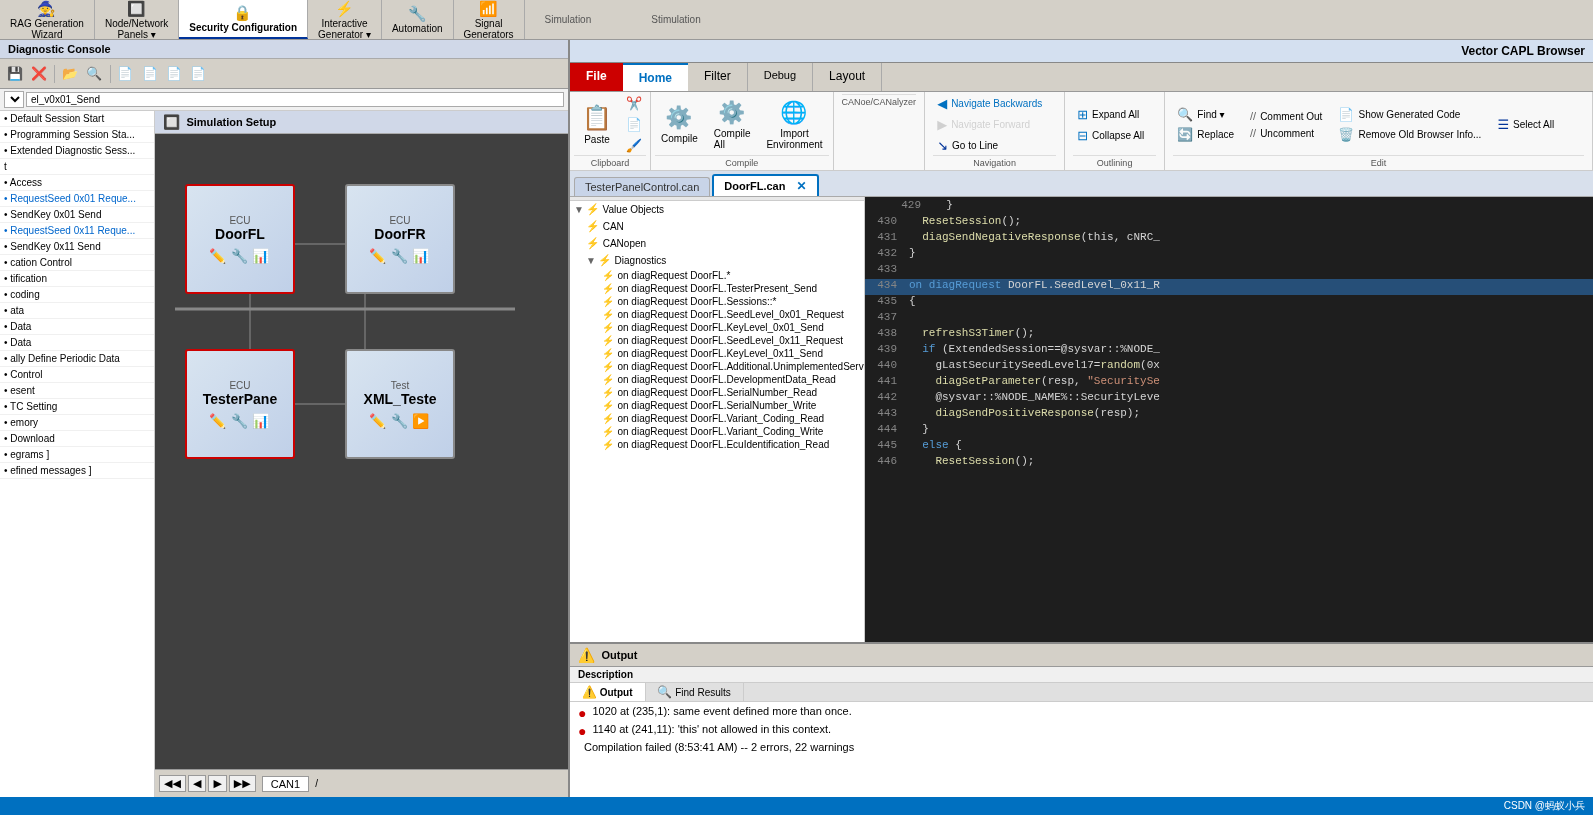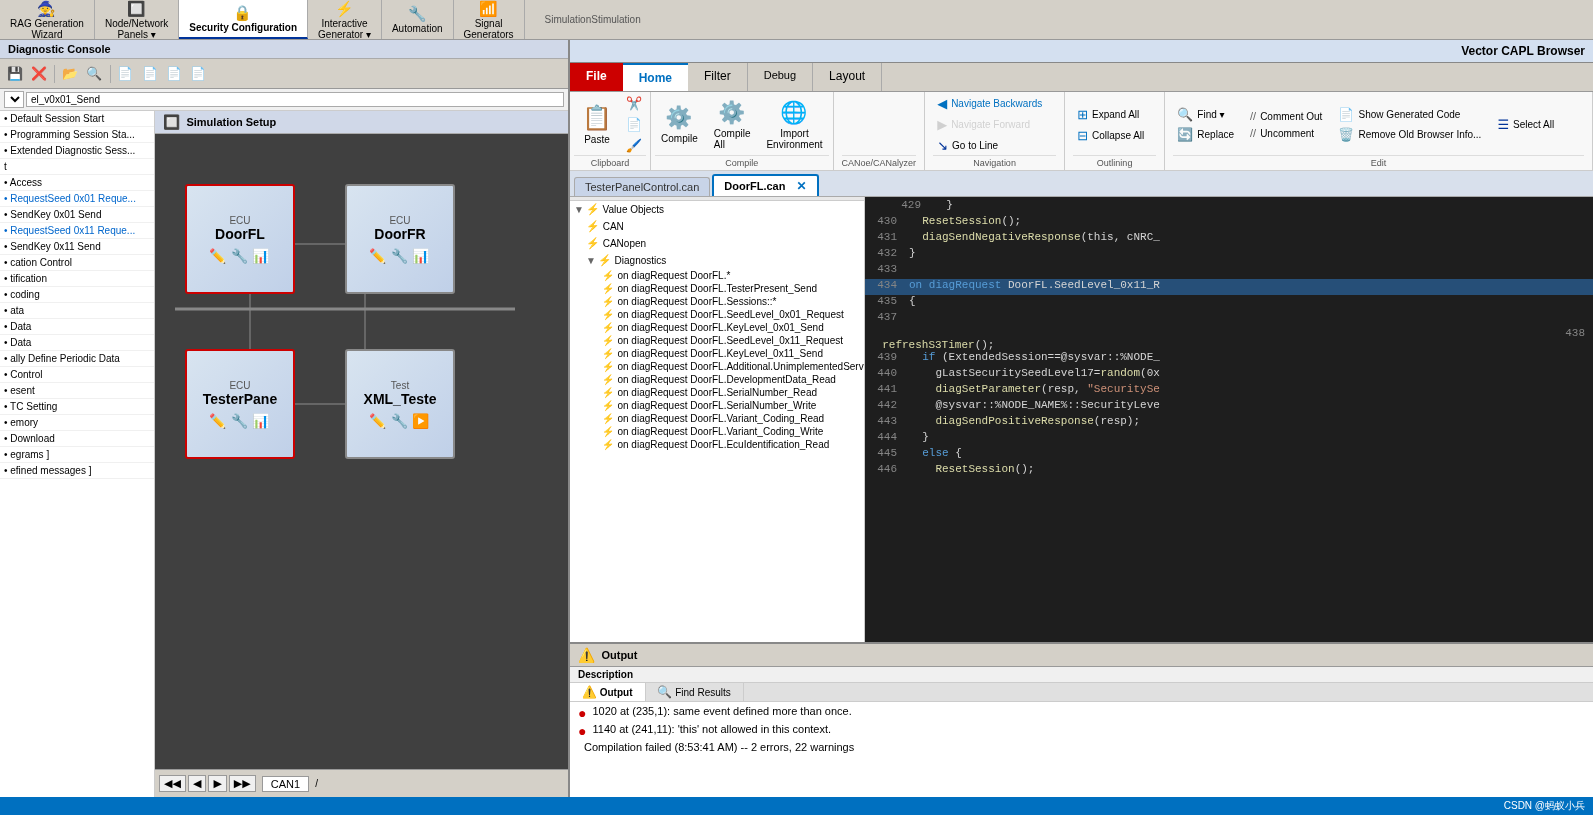--- a/index.html
+++ b/index.html
@@ -29,21 +29,21 @@
       <div style="line-height:1.1;">Interactive<br>Generator ▾</div>
     </div>
     <div style="display:flex;flex-direction:column;align-items:center;justify-content:center;padding:2px 10px;cursor:pointer;border-right:1px solid #aaa;font-size:10px;text-align:center;min-width:60px;">
       <div style="font-size:15px;">🔧</div>
       <div>Automation</div>
     </div>
     <div style="display:flex;flex-direction:column;align-items:center;justify-content:center;padding:2px 10px;cursor:pointer;border-right:1px solid #aaa;font-size:10px;text-align:center;min-width:70px;">
       <div style="font-size:15px;">📶</div>
       <div style="line-height:1.1;">Signal<br>Generators</div>
     </div>
-    <div style="display:flex; align-items:center; padding: 0 20px; font-size:10px; color:#555; flex:1;">
+    <div style="display:flex; align-items:center; padding: 0 20px; font-size:10px; color:#555; gap:60px; flex:1;">
       <span>Simulation</span>
       <span>Stimulation</span>
     </div>
   </div>
 
   <div style="display:flex; flex:1; overflow:hidden;">
 
     <div style="width:570px; display:flex; flex-direction:column; background:#f5f5f5; border-right:2px solid #888; overflow:hidden; flex-shrink:0;">
 
       <div style="background:#d0d8e8; border-bottom:1px solid #aaa; padding:3px 8px; font-size:11px; font-weight:bold;">
@@ -223,21 +223,21 @@
               <div style="font-size:10px;margin-top:2px;">Compile<br>All</div>
             </div>
             <div style="display:flex;flex-direction:column;align-items:center;justify-content:center;padding:4px 6px;cursor:pointer;border-radius:2px;min-width:44px;">
               <div style="font-size:22px;">🌐</div>
               <div style="font-size:10px;margin-top:2px;text-align:center;">Import<br>Environment</div>
             </div>
           </div>
           <div style="font-size:9px;color:#555;text-align:center;border-top:1px solid #ddd;padding-top:2px;">Compile</div>
         </div>
 
-        <div style="display:flex;flex-direction:column;border-right:1px solid #ccc;padding:2px 8px;">
+        <div style="display:flex;flex-direction:row;border-right:1px solid #ccc;padding:2px 8px;">
           <div style="flex:1;display:flex;align-items:center;">
           </div>
           <div style="font-size:9px;color:#555;text-align:center;border-top:1px solid #ddd;padding-top:2px;">CANoe/CANalyzer</div>
         </div>
 
         <div style="display:flex;flex-direction:column;border-right:1px solid #ccc;padding:2px 8px;min-width:140px;">
           <div style="flex:1;display:flex;flex-direction:column;gap:2px;justify-content:center;">
             <div style="display:flex;align-items:center;gap:4px;padding:2px 4px;cursor:pointer;font-size:10px;border-radius:2px;">
               <span style="color:#0070c0;font-size:13px;">◀</span>
               <span style="color:#0070c0;">Navigate Backwards</span>
@@ -429,21 +429,21 @@
             <span style="white-space:pre;padding-left:4px;"><span style="color:#569cd6;">on diagRequest</span> DoorFL.SeedLevel_0x11_R</span>
           </div>
           <div style="display:flex;min-height:16px;">
             <span style="color:#858585;min-width:40px;text-align:right;padding-right:8px;user-select:none;flex-shrink:0;">435</span>
             <span style="white-space:pre;padding-left:4px;">{</span>
           </div>
           <div style="display:flex;min-height:16px;">
             <span style="color:#858585;min-width:40px;text-align:right;padding-right:8px;user-select:none;flex-shrink:0;">437</span>
             <span style="white-space:pre;padding-left:4px;"> </span>
           </div>
-          <div style="display:flex;min-height:16px;flex-direction:column;">
+          <div style="display:flex;min-height:16px;">
             <span style="color:#858585;min-width:40px;text-align:right;padding-right:8px;user-select:none;flex-shrink:0;">438</span>
             <span style="white-space:pre;padding-left:4px;">  <span style="color:#dcdcaa;">refreshS3Timer</span>();</span>
           </div>
           <div style="display:flex;min-height:16px;">
             <span style="color:#858585;min-width:40px;text-align:right;padding-right:8px;user-select:none;flex-shrink:0;">439</span>
             <span style="white-space:pre;padding-left:4px;">  <span style="color:#569cd6;">if</span> (ExtendedSession==@sysvar::%NODE_</span>
           </div>
           <div style="display:flex;min-height:16px;">
             <span style="color:#858585;min-width:40px;text-align:right;padding-right:8px;user-select:none;flex-shrink:0;">440</span>
             <span style="white-space:pre;padding-left:4px;">    gLastSecuritySeedLevel17=<span style="color:#dcdcaa;">random</span>(0x</span>

